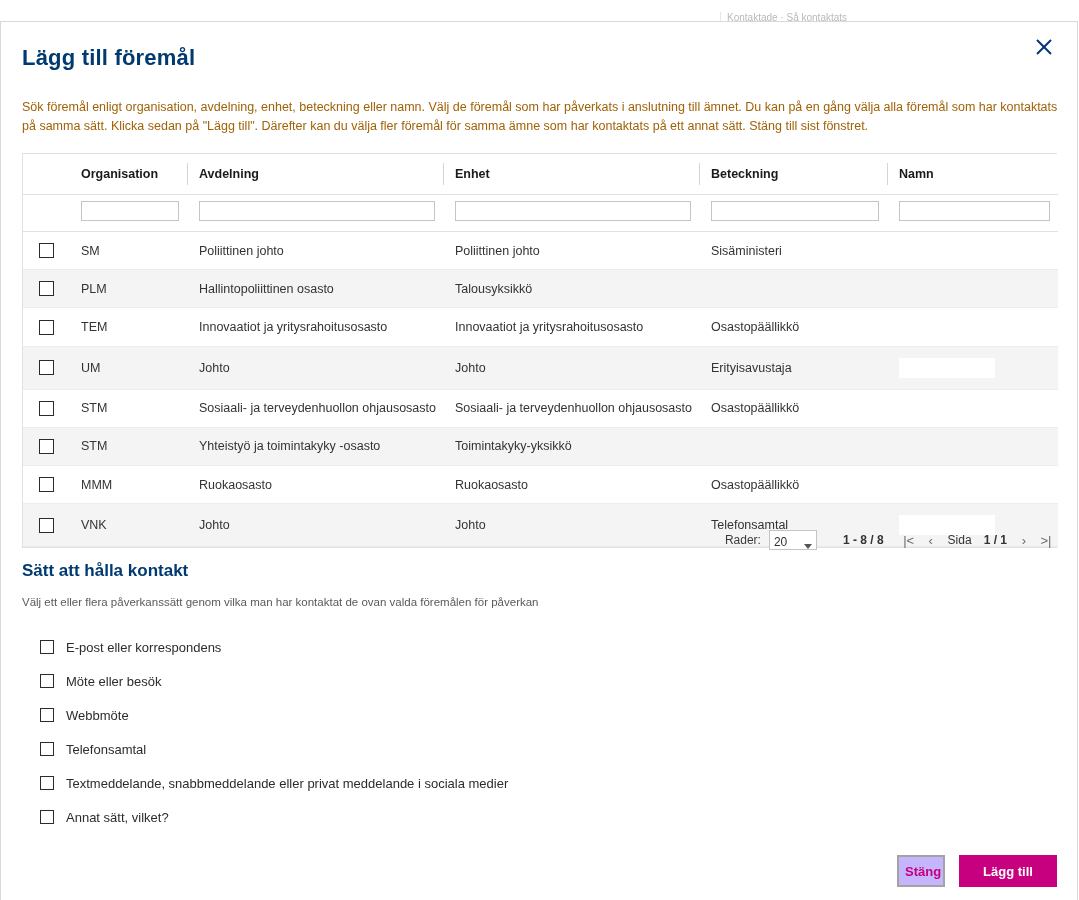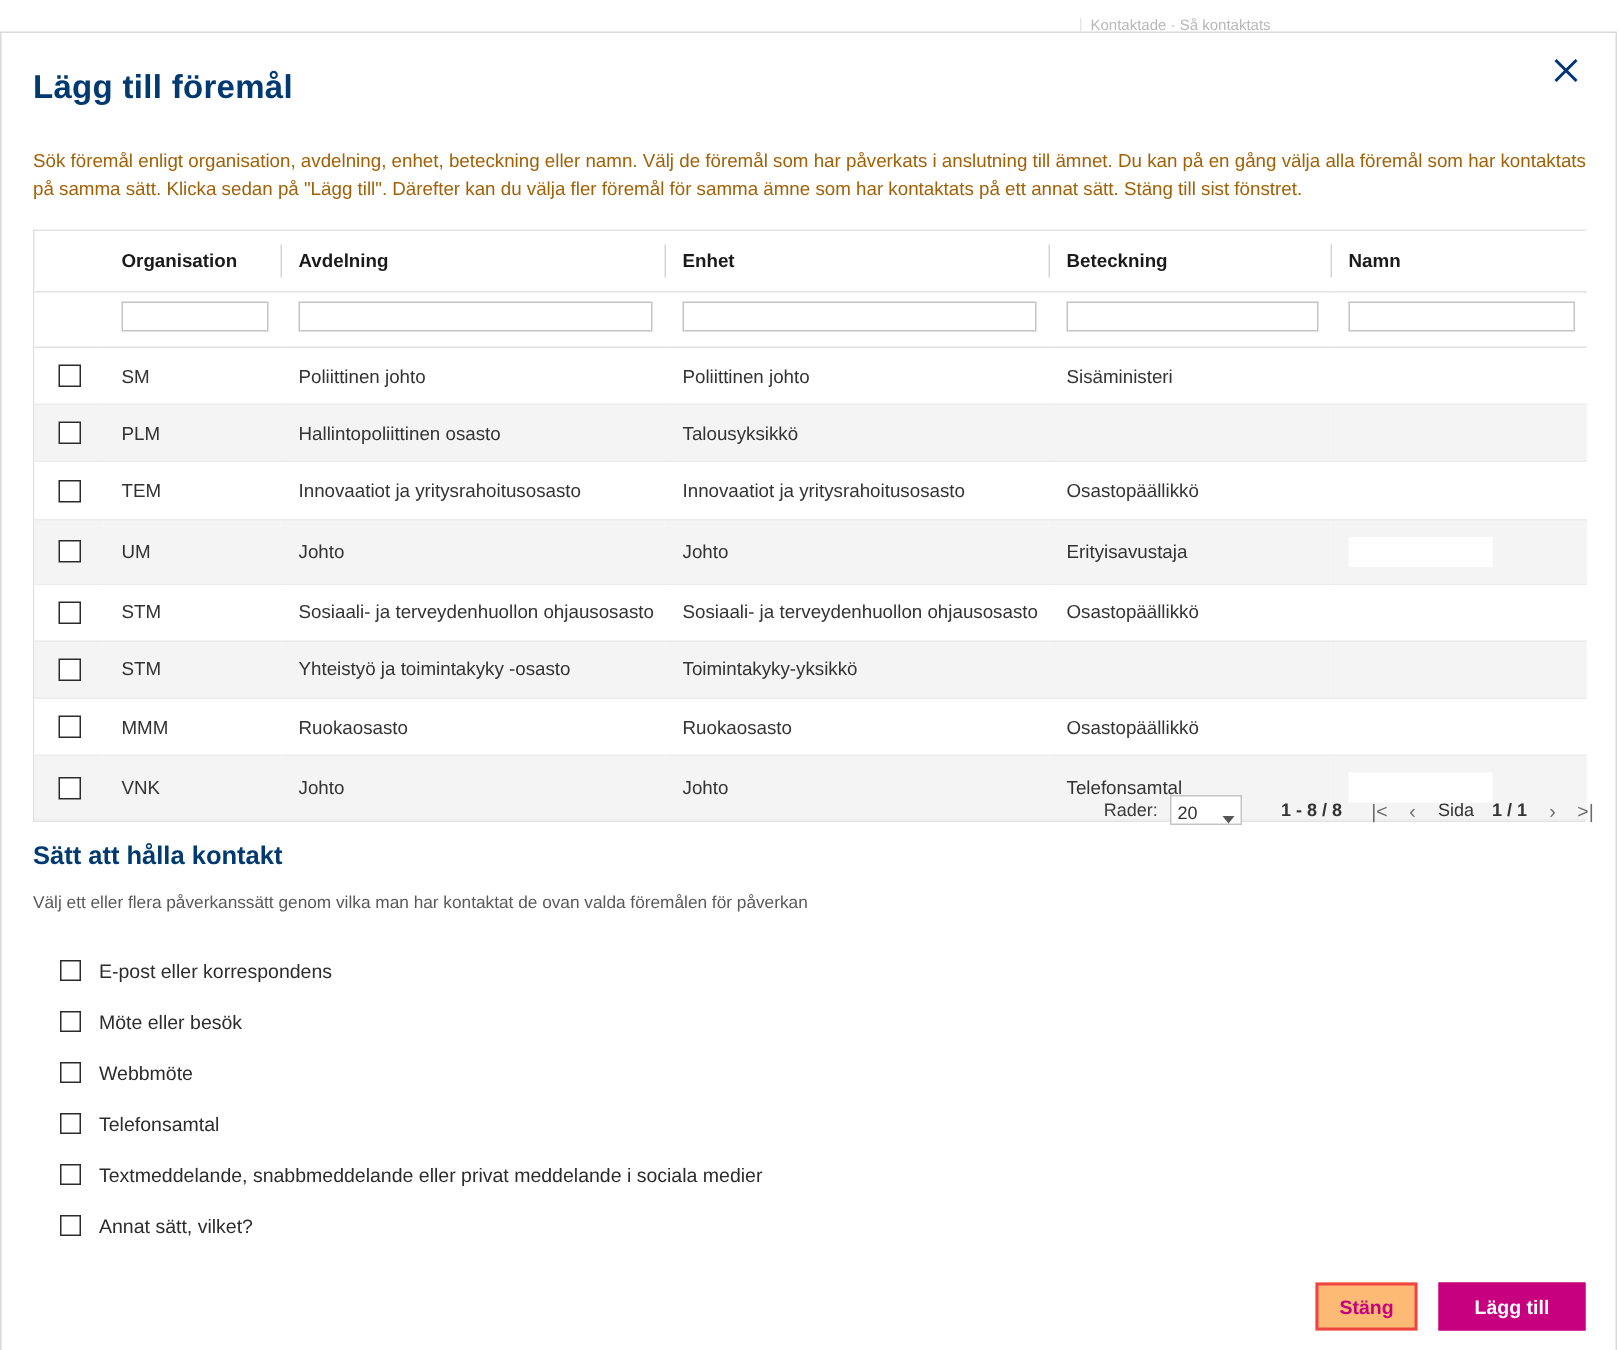--- a/index.html
+++ b/index.html
@@ -168,21 +168,20 @@
     top: 505px;
     left: 21px;
     width: 1035px;
     height: 26px;
     display: flex;
     align-items: center;
     justify-content: flex-end;
     font-size: 12px;
     color: #333;
     gap: 0;
-    padding-left: 11px;
   }
   .pager .lbl { margin-right: 8px; color: #3a3a3a; }
   .select-box {
     display: inline-flex;
     align-items: flex-end;
     justify-content: space-between;
     width: 48px;
     height: 20px;
     border: 1px solid #c4c4c4;
     background: #fff;
@@ -250,25 +249,25 @@
     gap: 14px;
   }
   .btn {
     font-size: 13px;
     font-weight: bold;
     font-family: "Liberation Sans", sans-serif;
     cursor: pointer;
     box-sizing: border-box;
   }
   .btn-secondary {
-    width: 68px;
+    width: 48px;
     height: 32px;
-    border: 2px solid #ef4444;
+    border: 2px solid #a3a3a3;
     color: #c6007e;
-    background: #fdba74;
+    background: #c4b5fd;
   }
   .btn-primary {
     width: 98px;
     height: 32px;
     border: 2px solid #c6007e;
     color: #ffffff;
     background: #c6007e;
   }
 </style>
 </head>

